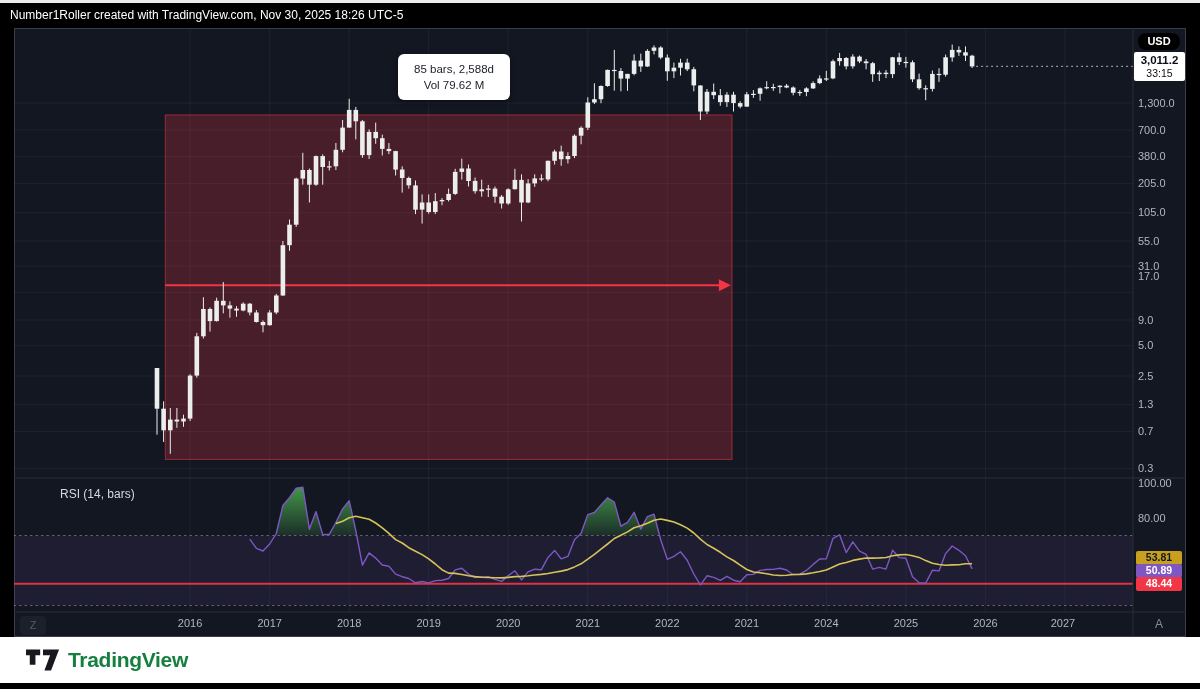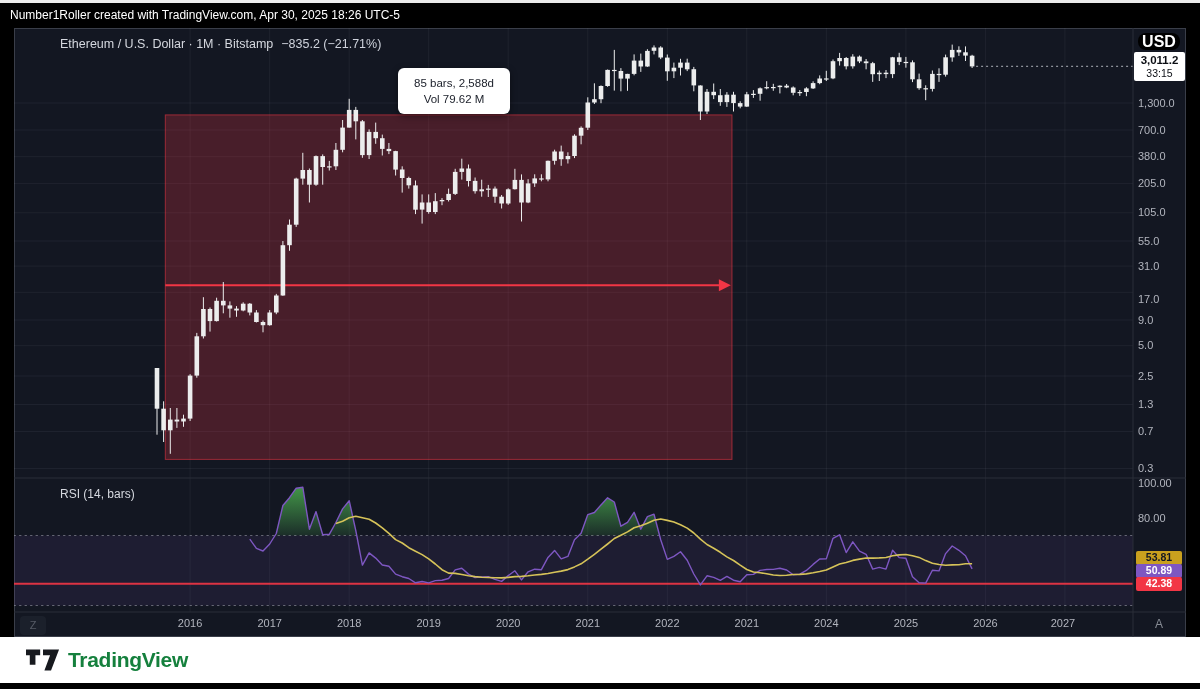--- a/index.html
+++ b/index.html
@@ -6,25 +6,25 @@
   .stage{position:relative;width:1200px;height:689px;background:#000;overflow:hidden;
          font-family:"Liberation Sans",sans-serif;-webkit-font-smoothing:antialiased;}
   .top-strip{position:absolute;left:0;top:0;width:1200px;height:3px;background:#ececec;}
   .top-bar{position:absolute;left:0;top:3px;width:1200px;height:25px;background:#000;
            color:#fff;font-size:12px;line-height:25px;padding-left:10px;box-sizing:border-box;}
   .frame{position:absolute;left:14px;top:28px;width:1172px;height:609px;background:#131722;
          outline:1px solid #3a3e49;outline-offset:-1px;}
   .frame svg{position:absolute;left:0;top:0;}
   .legend{position:absolute;left:46px;top:9px;font-size:12.5px;color:#d5d8df;z-index:5;white-space:nowrap;}
   .legend .chg{margin-left:8px;color:#cfd3dc;}
-  .measure-tooltip{position:absolute;left:384px;top:40px;width:100px;background:#fff;border-radius:6px;
+  .measure-tooltip{position:absolute;left:384px;top:26px;width:100px;background:#fff;border-radius:6px;
            box-shadow:0 2px 7px rgba(0,0,0,.45);padding:7px 6px;z-index:6;text-align:center;
            color:#20242e;font-size:11.5px;line-height:16px;font-weight:500;}
   .usd-badge{position:absolute;left:1124px;top:5px;width:42px;height:17px;background:#000;color:#fff;
-           border-radius:8px;font-size:16px;font-weight:700;text-align:center;line-height:17px;z-index:5;}
+           border-radius:8px;font-size:11px;font-weight:700;text-align:center;line-height:17px;z-index:5;}
   .price-label{position:absolute;left:1120px;top:24px;width:51px;background:#fff;border-radius:2px;
            color:#0b0e14;text-align:center;padding:2px 0;z-index:5;}
   .price-label .pl1{font-size:11.5px;font-weight:600;line-height:13px;}
   .price-label .pl2{font-size:10.5px;line-height:12px;}
   .tick{position:absolute;left:1124px;color:#b2b5be;font-size:11px;line-height:13px;z-index:4;}
   .yearlbl{position:absolute;top:589px;width:44px;margin-left:-22px;text-align:center;color:#b2b5be;
            font-size:11px;z-index:4;}
   .rsi-legend{position:absolute;left:46px;top:459px;font-size:12px;color:#d5d8df;z-index:5;}
   .rsi-val{position:absolute;left:1122px;width:46px;height:14px;border-radius:2px;text-align:center;
            font-size:10.5px;font-weight:600;line-height:13px;z-index:5;}
@@ -40,21 +40,21 @@
   .tv-mark{display:inline-flex;margin-right:8px;}
   .tv-word{font-size:21px;font-weight:700;color:#15803d;letter-spacing:-0.3px;}
   .bottom-strip{position:absolute;left:0;top:683px;width:1200px;height:6px;background:#000;}
 </style>
 </head>
 <body>
 
 <div class="stage">
   <div class="top-strip"></div>
   <div class="top-bar">
-    <span>Number1Roller created with TradingView.com, Apr 30, 2025 18:26 UTC-5</span>
+    <span>Number1Roller created with TradingView.com, Nov 30, 2025 18:26 UTC-5</span>
   </div>
 
   <div class="frame">
     <div id="svg-holder">
         <svg width="1172" height="609" viewBox="0 0 1172 609">
           <line x1="176.1" y1="0" x2="176.1" y2="584" stroke="rgba(240,243,250,0.055)" stroke-width="1"></line>
           <line x1="255.7" y1="0" x2="255.7" y2="584" stroke="rgba(240,243,250,0.055)" stroke-width="1"></line>
           <line x1="335.2" y1="0" x2="335.2" y2="584" stroke="rgba(240,243,250,0.055)" stroke-width="1"></line>
           <line x1="414.7" y1="0" x2="414.7" y2="584" stroke="rgba(240,243,250,0.055)" stroke-width="1"></line>
           <line x1="494.2" y1="0" x2="494.2" y2="584" stroke="rgba(240,243,250,0.055)" stroke-width="1"></line>
@@ -346,23 +346,20 @@
           <path d="M235.8,511.1 L242.4,520.4 L249.0,523.0 L255.7,516.0 L262.3,505.5 L268.9,477.5 L275.5,469.7 L282.2,460.2 L288.8,459.2 L295.4,501.2 L302.0,483.6 L308.7,506.8 L315.3,506.3 L321.9,494.5 L328.6,480.9 L335.2,472.7 L341.8,502.6 L348.4,537.1 L355.1,524.9 L361.7,530.1 L368.3,537.0 L374.9,538.2 L381.6,546.1 L388.2,548.7 L394.8,550.5 L401.5,554.8 L408.1,553.5 L414.7,554.9 L421.3,552.6 L428.0,552.3 L434.6,550.5 L441.2,541.9 L447.8,540.2 L454.5,546.1 L461.1,549.6 L467.7,548.9 L474.3,548.6 L481.0,551.4 L487.6,553.4 L494.2,547.6 L500.9,542.8 L507.5,551.9 L514.1,543.8 L520.7,541.2 L527.4,541.7 L534.0,529.4 L540.6,522.4 L547.2,530.9 L553.9,528.4 L560.5,511.7 L567.1,505.2 L573.8,486.6 L580.4,484.5 L587.0,476.9 L593.6,469.8 L600.3,474.0 L606.9,498.2 L613.5,494.3 L620.1,484.3 L626.8,501.2 L633.4,488.7 L640.0,486.2 L646.7,511.7 L653.3,531.4 L659.9,528.4 L666.5,523.7 L673.2,532.3 L679.8,546.0 L686.4,556.9 L693.0,547.8 L699.7,549.4 L706.3,552.4 L712.9,548.4 L719.5,552.2 L726.2,553.7 L732.8,546.7 L739.4,546.4 L746.1,542.4 L752.7,541.5 L759.3,541.4 L765.9,540.2 L772.6,542.0 L779.2,546.8 L785.8,546.1 L792.4,542.4 L799.1,536.4 L805.7,531.0 L812.3,530.9 L819.0,510.3 L825.6,506.8 L832.2,524.6 L838.8,513.8 L845.5,523.2 L852.1,526.3 L858.7,541.1 L865.3,539.4 L872.0,541.1 L878.6,522.2 L885.2,529.6 L891.9,530.3 L898.5,548.8 L905.1,554.7 L911.7,555.1 L918.4,542.2 L925.0,542.9 L931.6,525.6 L938.2,518.0 L944.9,522.3 L951.5,527.7 L958.1,540.9 L958.1,584 L235.8,584 Z" fill="url(#gGreen)" clip-path="url(#obClip)"></path>
           <line x1="0" y1="555.8" x2="1119" y2="555.8" stroke="#f23645" stroke-width="2" opacity="0.9"></line>
           <polyline points="235.8,511.1 242.4,520.4 249.0,523.0 255.7,516.0 262.3,505.5 268.9,477.5 275.5,469.7 282.2,460.2 288.8,459.2 295.4,501.2 302.0,483.6 308.7,506.8 315.3,506.3 321.9,494.5 328.6,480.9 335.2,472.7 341.8,502.6 348.4,537.1 355.1,524.9 361.7,530.1 368.3,537.0 374.9,538.2 381.6,546.1 388.2,548.7 394.8,550.5 401.5,554.8 408.1,553.5 414.7,554.9 421.3,552.6 428.0,552.3 434.6,550.5 441.2,541.9 447.8,540.2 454.5,546.1 461.1,549.6 467.7,548.9 474.3,548.6 481.0,551.4 487.6,553.4 494.2,547.6 500.9,542.8 507.5,551.9 514.1,543.8 520.7,541.2 527.4,541.7 534.0,529.4 540.6,522.4 547.2,530.9 553.9,528.4 560.5,511.7 567.1,505.2 573.8,486.6 580.4,484.5 587.0,476.9 593.6,469.8 600.3,474.0 606.9,498.2 613.5,494.3 620.1,484.3 626.8,501.2 633.4,488.7 640.0,486.2 646.7,511.7 653.3,531.4 659.9,528.4 666.5,523.7 673.2,532.3 679.8,546.0 686.4,556.9 693.0,547.8 699.7,549.4 706.3,552.4 712.9,548.4 719.5,552.2 726.2,553.7 732.8,546.7 739.4,546.4 746.1,542.4 752.7,541.5 759.3,541.4 765.9,540.2 772.6,542.0 779.2,546.8 785.8,546.1 792.4,542.4 799.1,536.4 805.7,531.0 812.3,530.9 819.0,510.3 825.6,506.8 832.2,524.6 838.8,513.8 845.5,523.2 852.1,526.3 858.7,541.1 865.3,539.4 872.0,541.1 878.6,522.2 885.2,529.6 891.9,530.3 898.5,548.8 905.1,554.7 911.7,555.1 918.4,542.2 925.0,542.9 931.6,525.6 938.2,518.0 944.9,522.3 951.5,527.7 958.1,540.9" fill="none" stroke="#7e57c2" stroke-width="1.4" stroke-linejoin="round"></polyline>
           <polyline points="321.9,495.4 328.6,493.2 335.2,489.8 341.8,488.3 348.4,489.8 355.1,491.2 361.7,495.0 368.3,499.8 374.9,505.4 381.6,511.6 388.2,515.0 394.8,519.7 401.5,523.2 408.1,526.6 414.7,530.9 421.3,536.0 428.0,541.7 434.6,545.1 441.2,545.4 447.8,546.5 454.5,547.7 461.1,548.6 467.7,549.3 474.3,549.5 481.0,549.7 487.6,549.9 494.2,549.4 500.9,548.6 507.5,548.4 514.1,547.8 520.7,547.0 527.4,546.4 534.0,545.5 540.6,544.2 547.2,543.1 553.9,541.6 560.5,538.9 567.1,535.8 573.8,531.2 580.4,526.3 587.0,521.2 593.6,516.0 600.3,510.5 606.9,507.2 613.5,503.9 620.1,499.8 626.8,497.7 633.4,495.3 640.0,492.2 646.7,491.0 653.3,492.4 659.9,494.0 666.5,496.7 673.2,500.1 679.8,505.0 686.4,511.2 693.0,516.5 699.7,520.2 706.3,524.3 712.9,528.9 719.5,532.5 726.2,537.2 732.8,541.5 739.4,544.0 746.1,544.8 752.7,545.7 759.3,547.0 765.9,547.5 772.6,547.2 779.2,546.5 785.8,546.4 792.4,545.9 799.1,544.8 805.7,543.5 812.3,542.0 819.0,538.9 825.6,536.0 832.2,534.5 838.8,532.4 845.5,531.1 852.1,530.0 858.7,530.1 865.3,529.9 872.0,529.5 878.6,527.8 885.2,526.9 891.9,526.5 898.5,527.7 905.1,529.4 911.7,532.6 918.4,535.2 925.0,536.5 931.6,537.3 938.2,536.9 944.9,536.7 951.5,535.7 958.1,535.8" fill="none" stroke="#d6c359" stroke-width="1.6" stroke-linejoin="round"></polyline>
           <line x1="0" y1="450" x2="1172" y2="450" stroke="#2a2e39" stroke-width="1"></line>
           <line x1="0" y1="584" x2="1172" y2="584" stroke="#2a2e39" stroke-width="1"></line>
           <line x1="1119" y1="0" x2="1119" y2="609" stroke="#2a2e39" stroke-width="1"></line>
         </svg>
       </div>
 
-    <div class="legend">
-      <span>Ethereum / U.S. Dollar · 1M · Bitstamp</span><span class="chg">−835.2 (−21.71%)</span>
-    </div>
 
     <div class="measure-tooltip">
       <div>85 bars, 2,588d</div>
       <div>Vol 79.62 M</div>
     </div>
 
     <div class="usd-badge">USD</div>
 
     <div class="price-label">
       <div class="pl1">3,011.2</div>
@@ -370,35 +367,35 @@
     </div>
 
     <div id="price-ticks">
         <div class="tick" style="top: 68.5px;">1,300.0</div>
         <div class="tick" style="top: 95.5px;">700.0</div>
         <div class="tick" style="top: 122.2px;">380.0</div>
         <div class="tick" style="top: 149.1px;">205.0</div>
         <div class="tick" style="top: 178.3px;">105.0</div>
         <div class="tick" style="top: 206.5px;">55.0</div>
         <div class="tick" style="top: 231.6px;">31.0</div>
-        <div class="tick" style="top: 265px;">17.0</div>
+        <div class="tick" style="top: 242px;">17.0</div>
         <div class="tick" style="top: 285.5px;">9.0</div>
         <div class="tick" style="top: 311.2px;">5.0</div>
         <div class="tick" style="top: 341.5px;">2.5</div>
         <div class="tick" style="top: 370px;">1.3</div>
         <div class="tick" style="top: 397px;">0.7</div>
         <div class="tick" style="top: 434px;">0.3</div>
       </div>
 
     <div class="rsi-legend">RSI (14, bars)</div>
     <div class="tick" style="top:449px;">100.00</div>
     <div class="tick" style="top:484px;">80.00</div>
     <div class="rsi-val v-yellow">53.81</div>
     <div class="rsi-val v-purple">50.89</div>
-    <div class="rsi-val v-red">42.38</div>
+    <div class="rsi-val v-red">48.44</div>
 
     <div id="year-labels">
         <div class="yearlbl" style="left: 176.1px;">2016</div>
         <div class="yearlbl" style="left: 255.7px;">2017</div>
         <div class="yearlbl" style="left: 335.2px;">2018</div>
         <div class="yearlbl" style="left: 414.7px;">2019</div>
         <div class="yearlbl" style="left: 494.2px;">2020</div>
         <div class="yearlbl" style="left: 573.8px;">2021</div>
         <div class="yearlbl" style="left: 653.3px;">2022</div>
         <div class="yearlbl" style="left: 732.8px;">2021</div>

